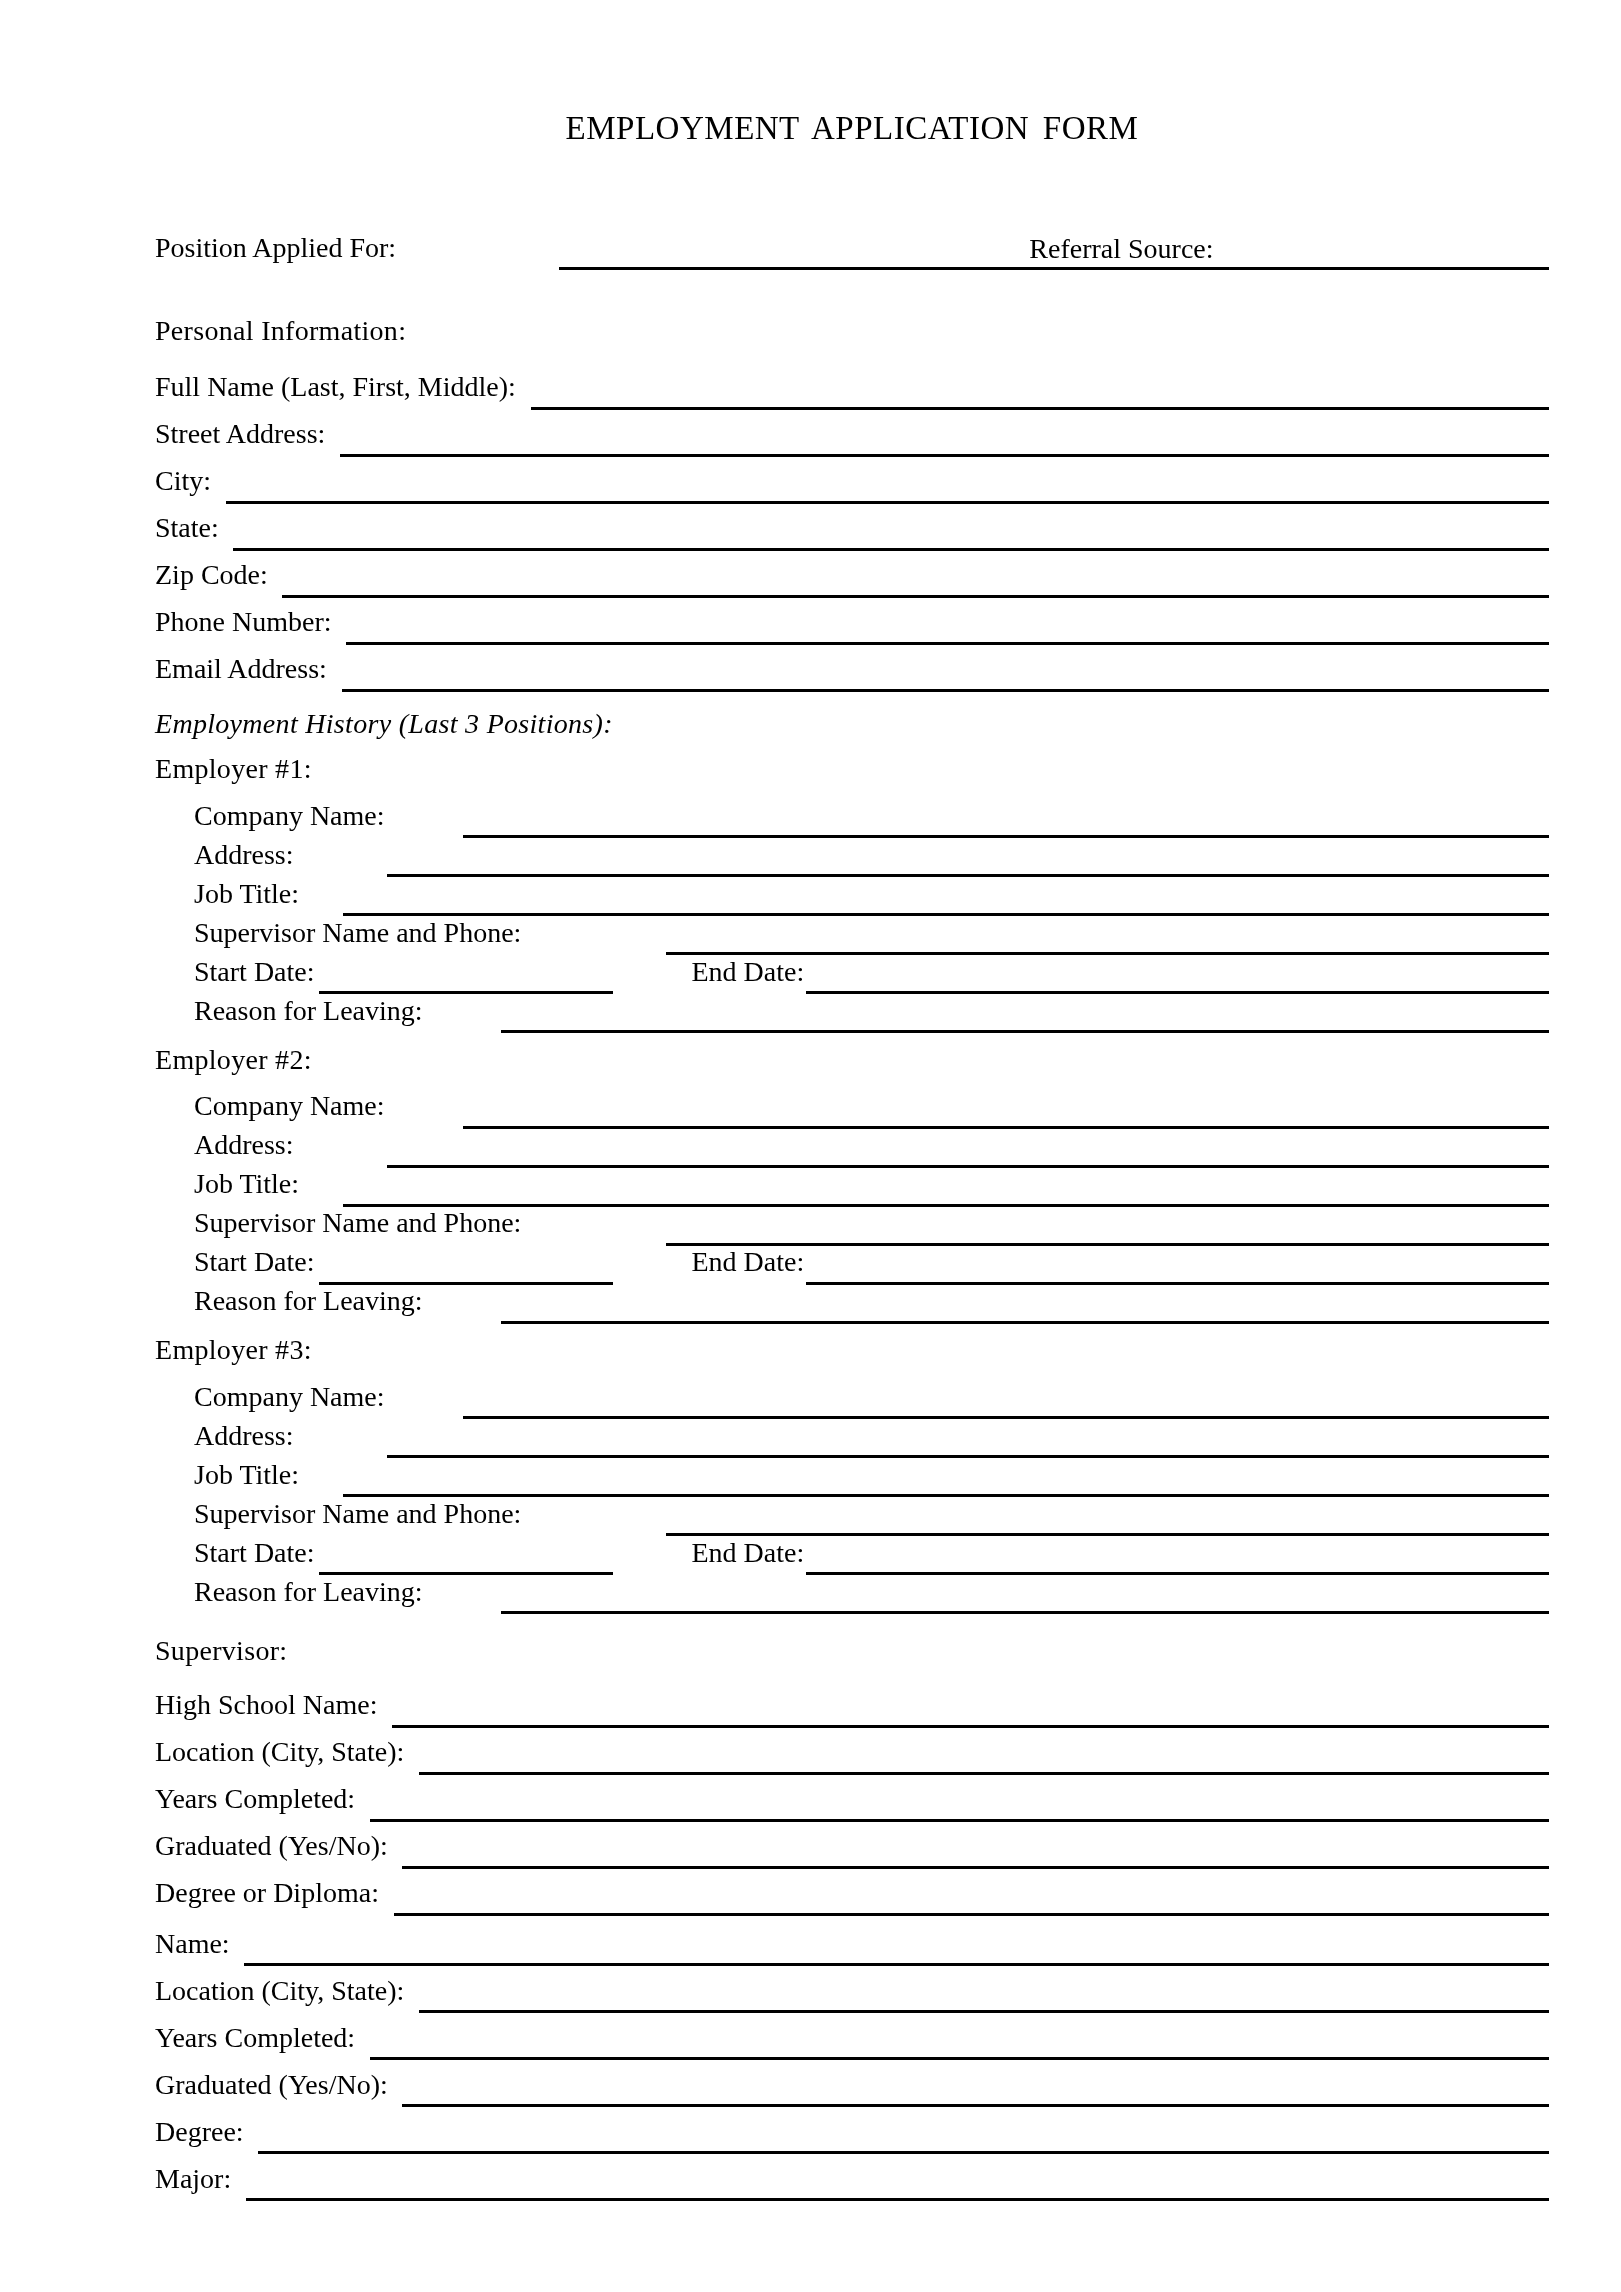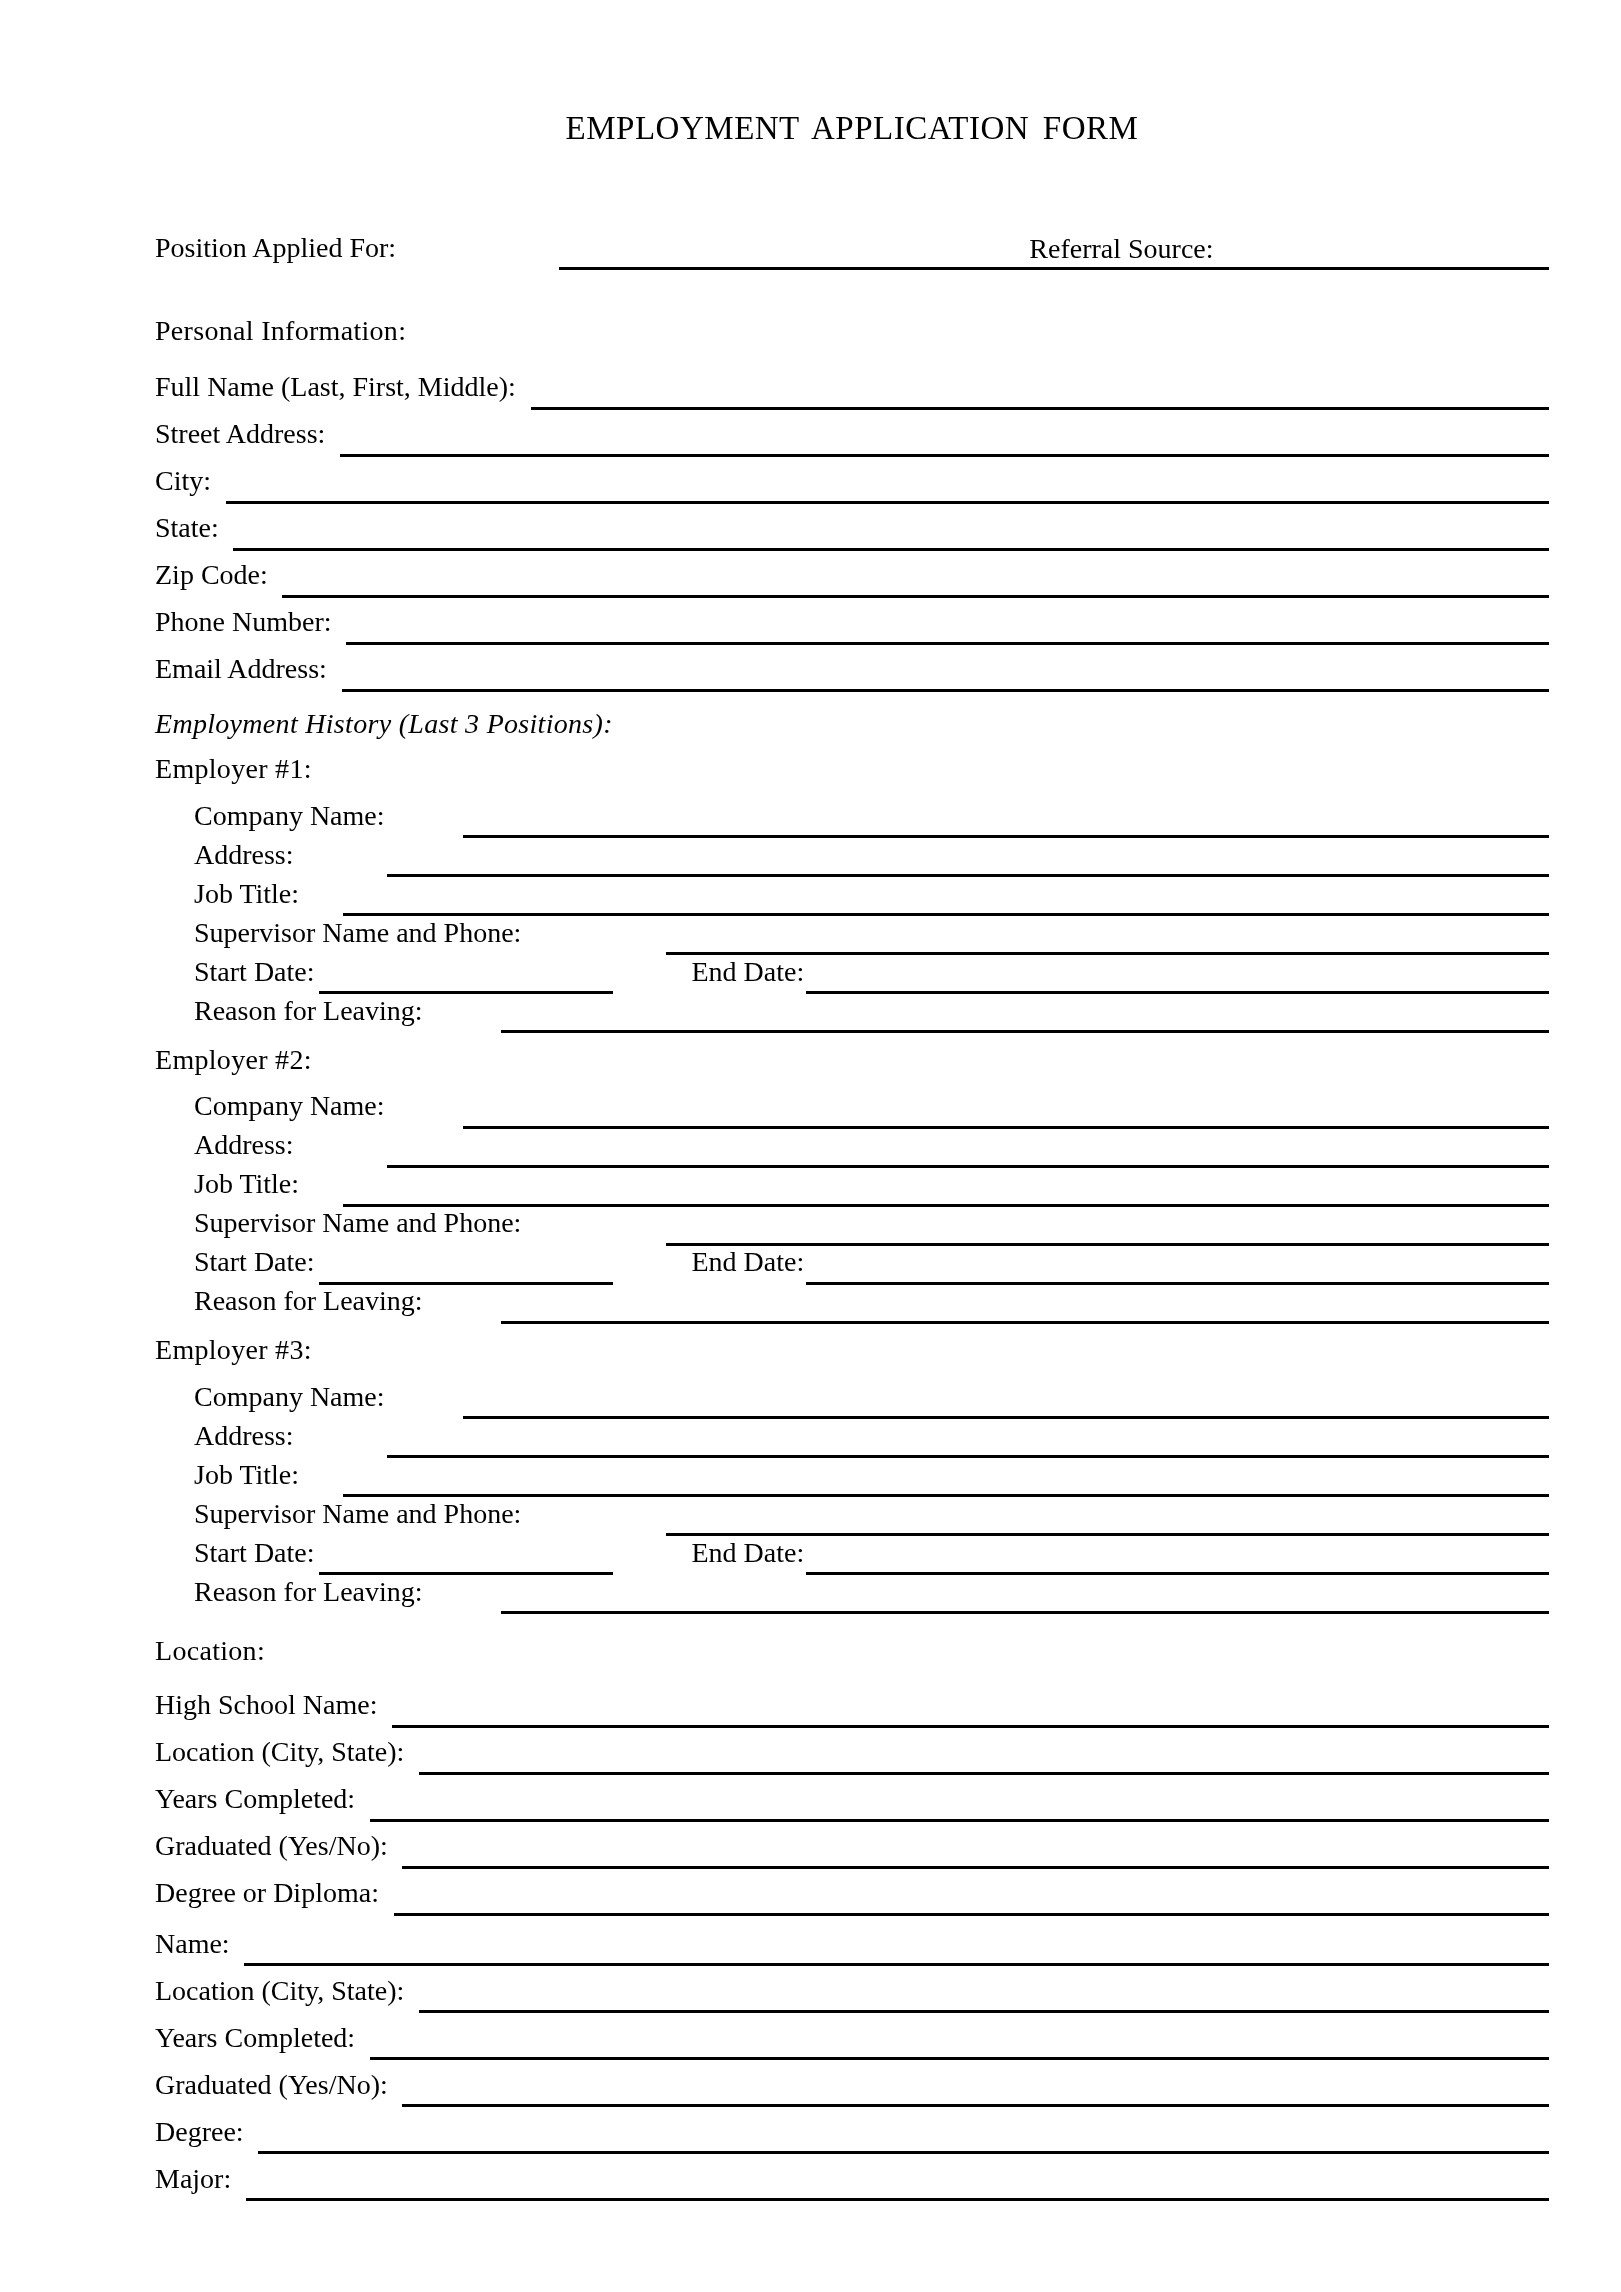--- a/index.html
+++ b/index.html
@@ -205,21 +205,21 @@
     <span class="lbl">Start Date:</span>
     <span class="line start-line"></span>
     <span class="lbl end-lbl">End Date:</span>
     <span class="line end-line"></span>
   </div>
   <div class="frow h40 sub">
     <span class="lbl">Reason for Leaving:</span>
     <span class="line g-reason"></span>
   </div>
 
-  <div class="heading education-heading">Location:</div>
+  <div class="heading education-heading">Supervisor:</div>
   <div class="frow h48 first-edu">
     <span class="lbl">High School Name:</span>
     <span class="line"></span>
   </div>
   <div class="frow h48">
     <span class="lbl">Location (City, State):</span>
     <span class="line"></span>
   </div>
   <div class="frow h48">
     <span class="lbl">Years Completed:</span>

